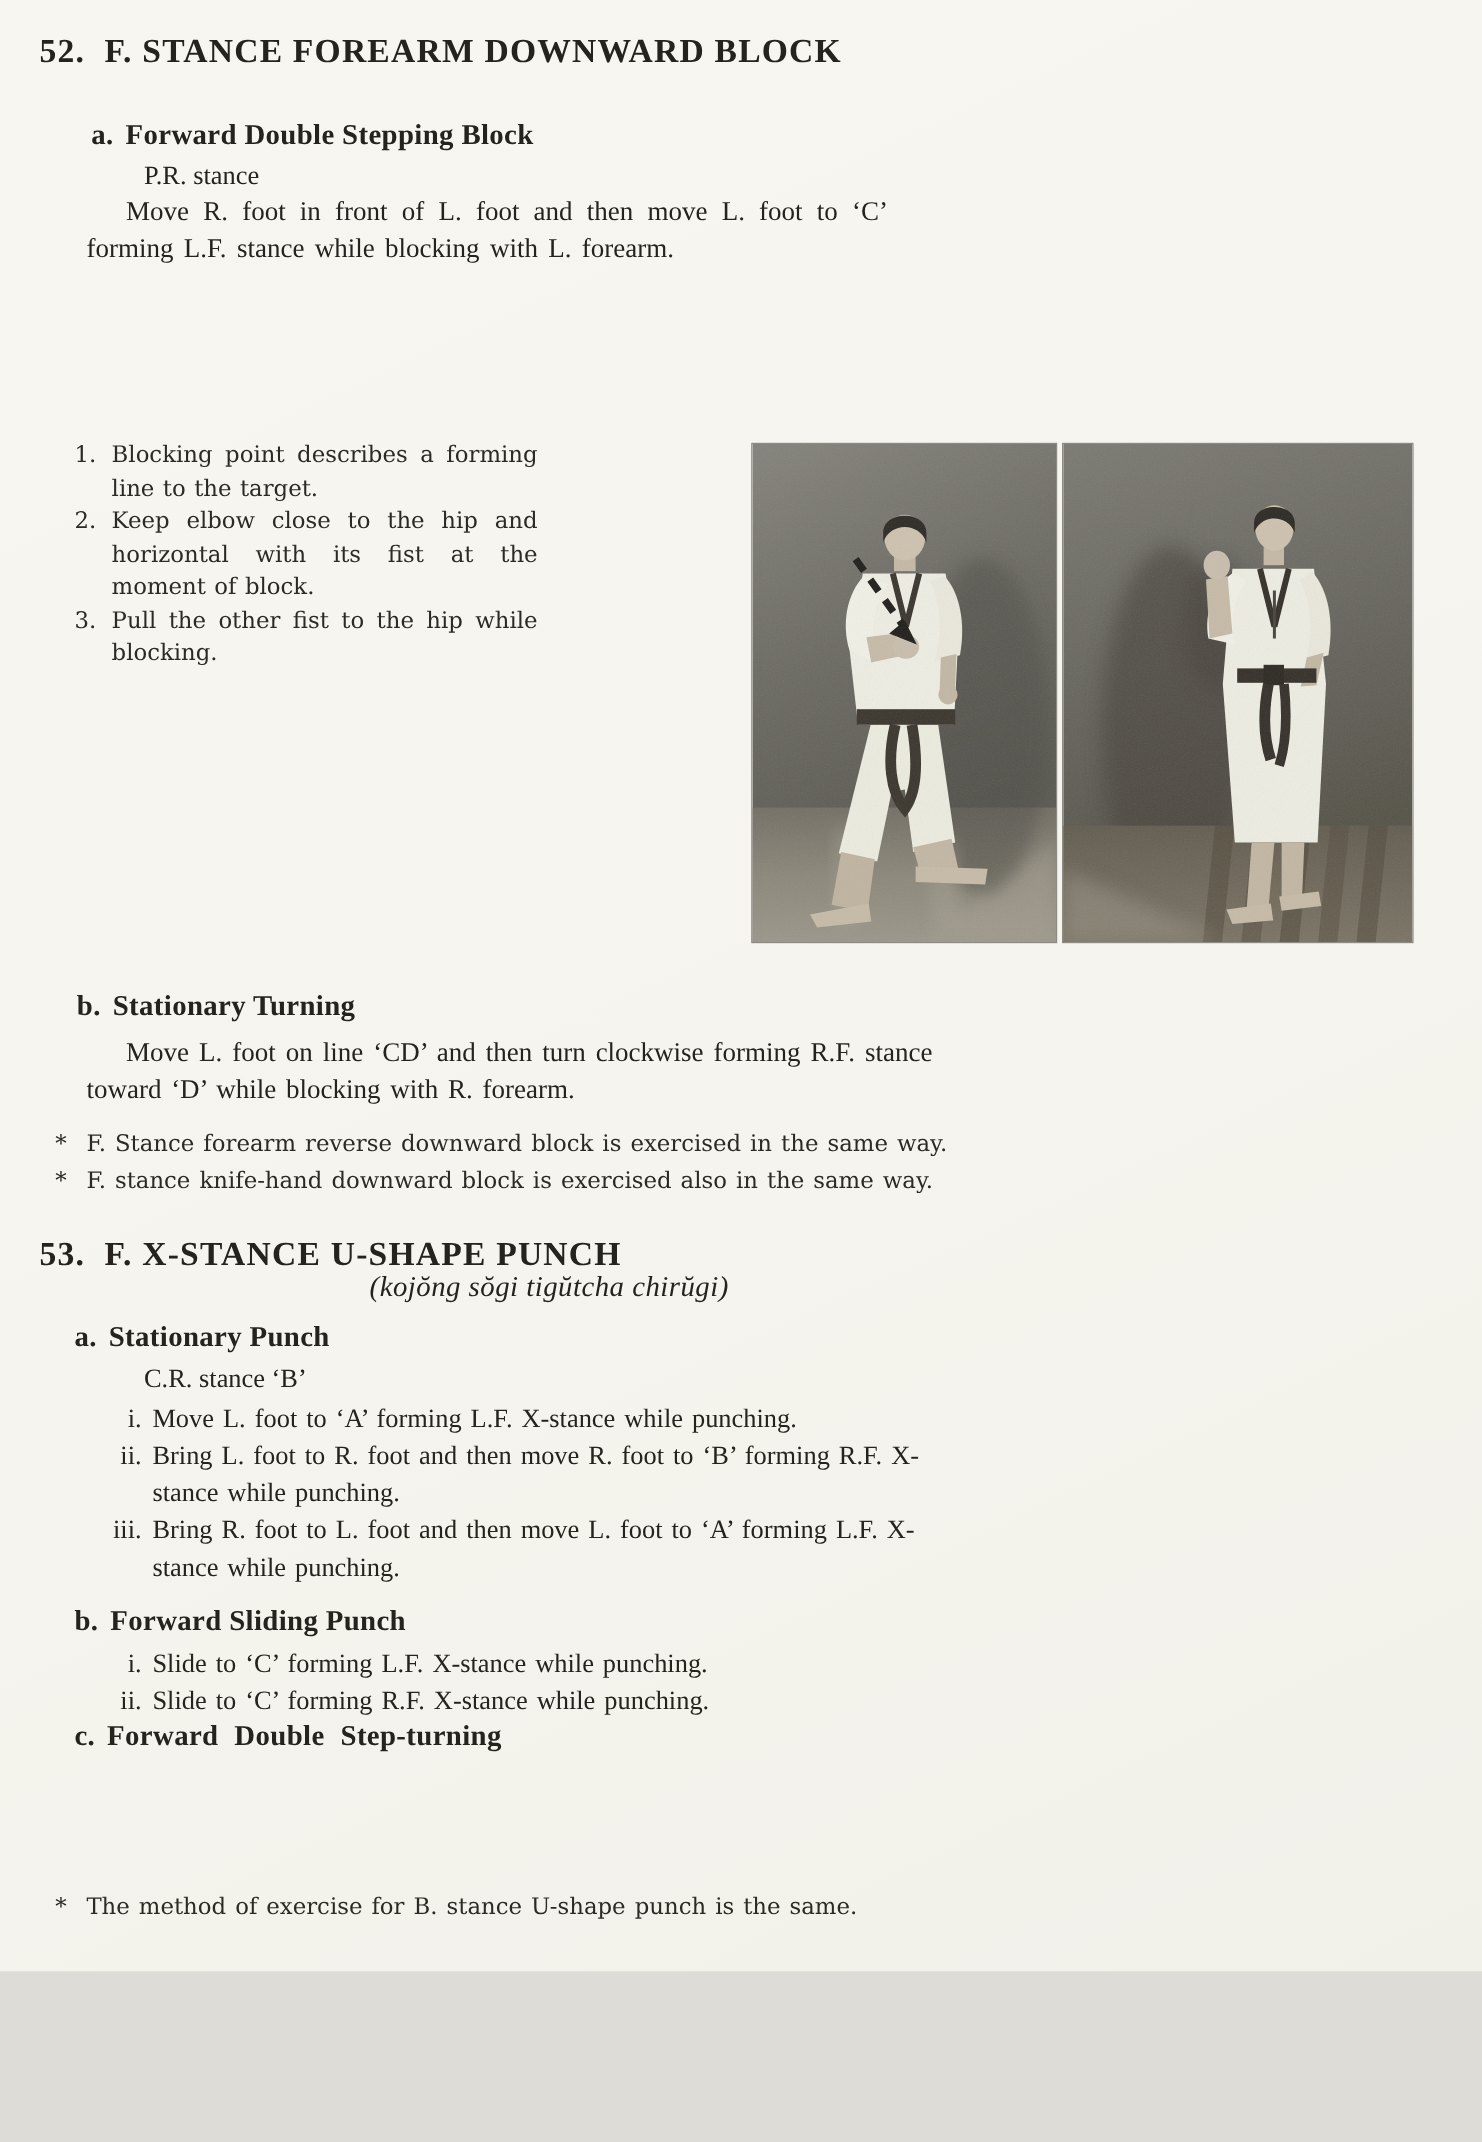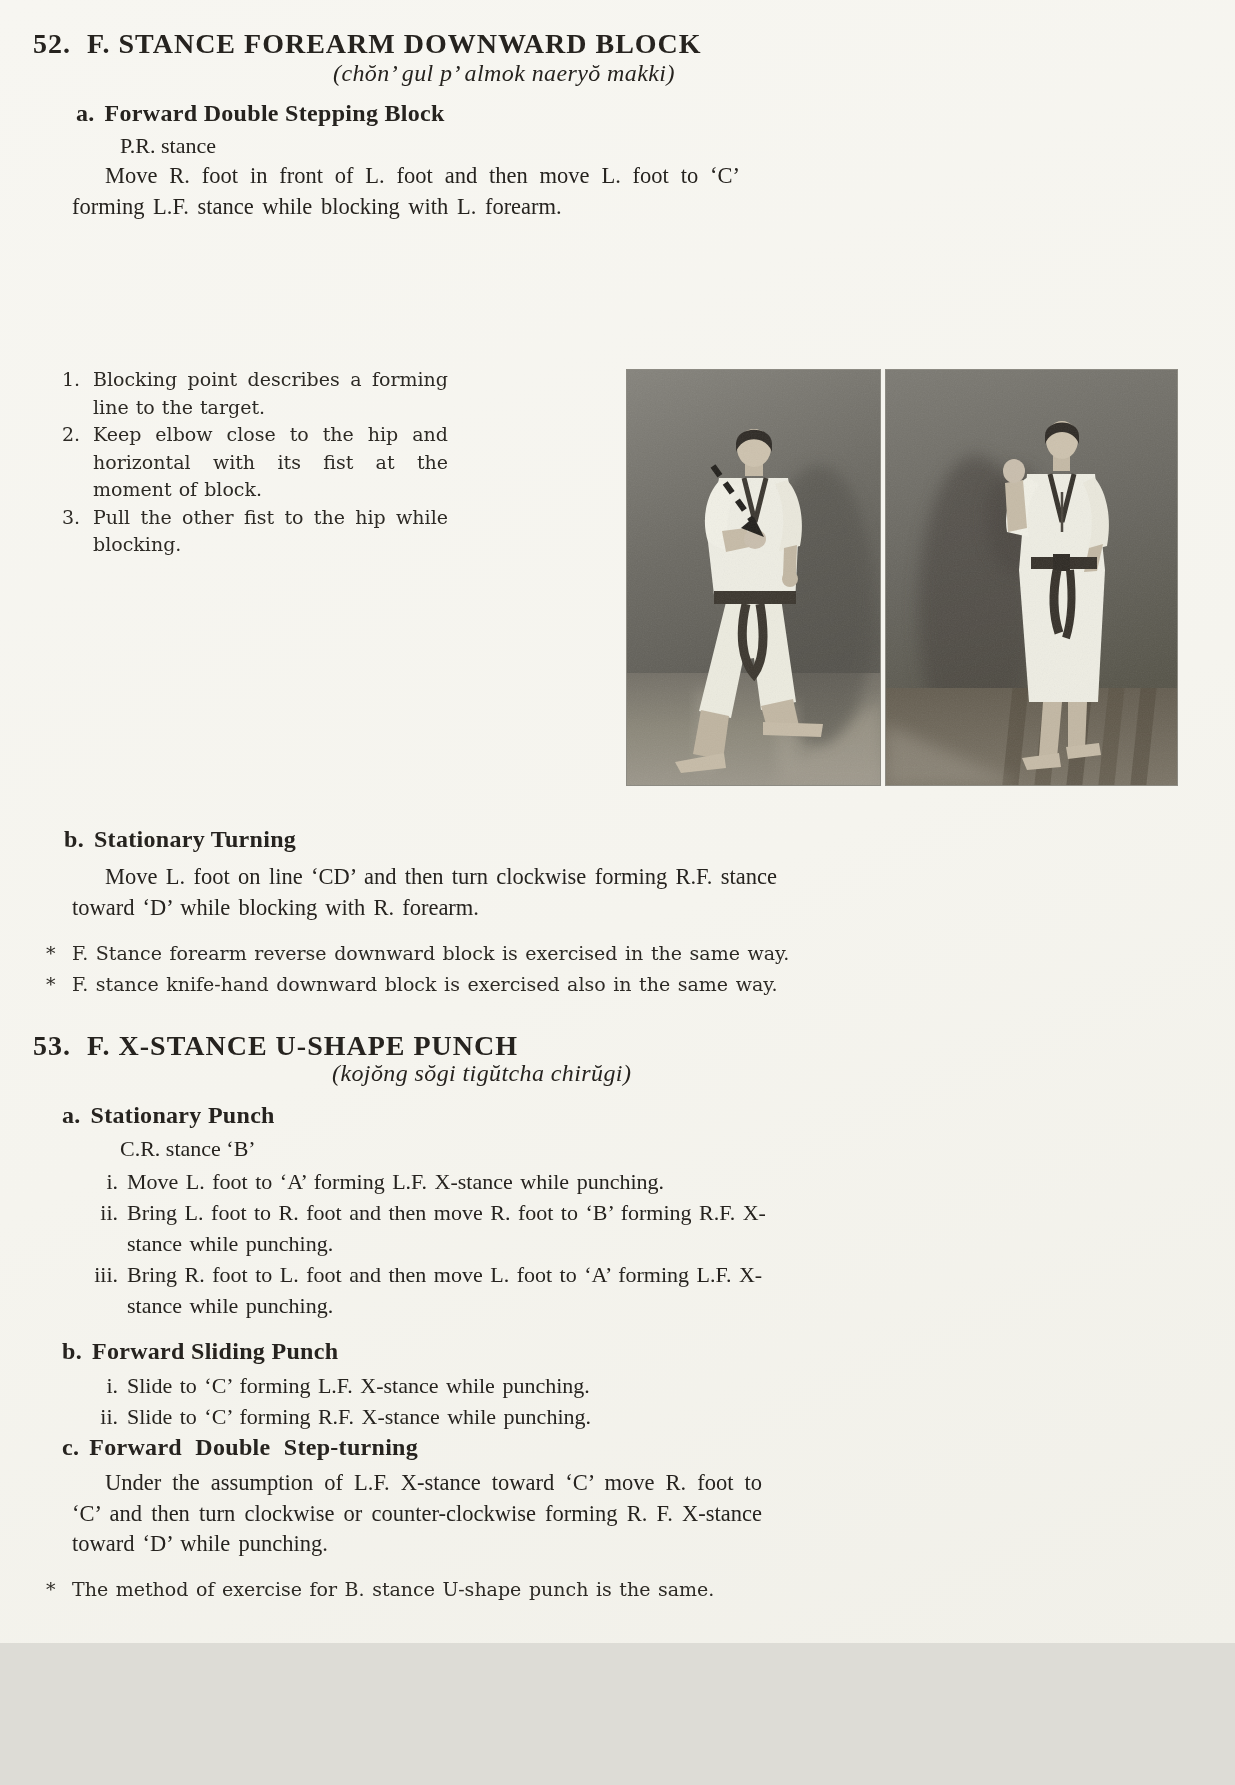--- a/index.html
+++ b/index.html
@@ -34,21 +34,20 @@
   .photo{outline:1px solid #8d8b83;display:block;}
 </style>
 </head>
 <body>
 
 <div class="page">
 
   <div class="abs sec-title" style="left:33px;top:28px;">
     <span class="num">52.</span><span>F. STANCE FOREARM DOWNWARD BLOCK</span>
   </div>
-  <div class="abs romanization" style="left:333px;top:60px;">(chŏn’ gul p’ almok naeryŏ makki)</div>
 
   <div class="abs subhead" style="left:76px;top:100px;">
     <span class="lbl">a.</span><span>Forward Double Stepping Block</span>
   </div>
   <div class="abs stance" style="left:120px;top:133px;">P.R. stance</div>
   <div class="abs para" style="left:72px;top:161px;width:668px;">Move R. foot in front of L. foot and then move L. foot to ‘C’ forming L.F. stance while blocking with L. forearm.</div>
 
   <div class="abs kp-list" style="left:62px;top:366px;">
     <div class="kp">
       <span class="kp-num">1.</span>
@@ -196,21 +195,21 @@
     <span class="note-text">F. Stance forearm reverse downward block is exercised in the same way.</span>
   </div>
   <div class="abs note" style="left:46px;top:971px;width:745px;">
     <span class="note-marker">*</span>
     <span class="note-text">F. stance knife-hand downward block is exercised also in the same way.</span>
   </div>
 
   <div class="abs sec-title" style="left:33px;top:1030px;">
     <span class="num">53.</span><span>F. X-STANCE U-SHAPE PUNCH</span>
   </div>
-  <div class="abs romanization" style="left:332px;top:1060px;">(kojŏng sŏgi tigŭtcha chirŭgi)</div>
+  <div class="abs romanization" style="left:308px;top:1060px;">(kojŏng sŏgi tigŭtcha chirŭgi)</div>
 
   <div class="abs subhead" style="left:62px;top:1102px;">
     <span class="lbl">a.</span><span>Stationary Punch</span>
   </div>
   <div class="abs stance" style="left:120px;top:1136px;">C.R. stance ‘B’</div>
 
   <div class="abs" style="left:74px;top:1166px;width:700px;">
     <div class="step">
       <span class="step-num">i.</span>
       <span class="step-text">Move L. foot to ‘A’ forming L.F. X-stance while punching.</span>
@@ -235,21 +234,20 @@
     </div>
     <div class="step">
       <span class="step-num">ii.</span>
       <span class="step-text">Slide to ‘C’ forming R.F. X-stance while punching.</span>
     </div>
   </div>
 
   <div class="abs subhead wide-gap" style="left:62px;top:1434px;text-align:right;">
     <span class="lbl">c.</span><span>Forward Double Step-turning</span>
   </div>
-  <div class="abs para para-tight" style="left:72px;top:1468px;width:690px;">Under the assumption of L.F. X-stance toward ‘C’ move R. foot to ‘C’ and then turn clockwise or counter-clockwise forming R. F. X-stance toward ‘D’ while punching.</div>
 
   <div class="abs note" style="left:46px;top:1576px;width:720px;">
     <span class="note-marker">*</span>
     <span class="note-text">The method of exercise for B. stance U-shape punch is the same.</span>
   </div>
 
 
   <div class="abs pagenum" style="left:1094px;top:1738px;">163</div>
 
 </div>

